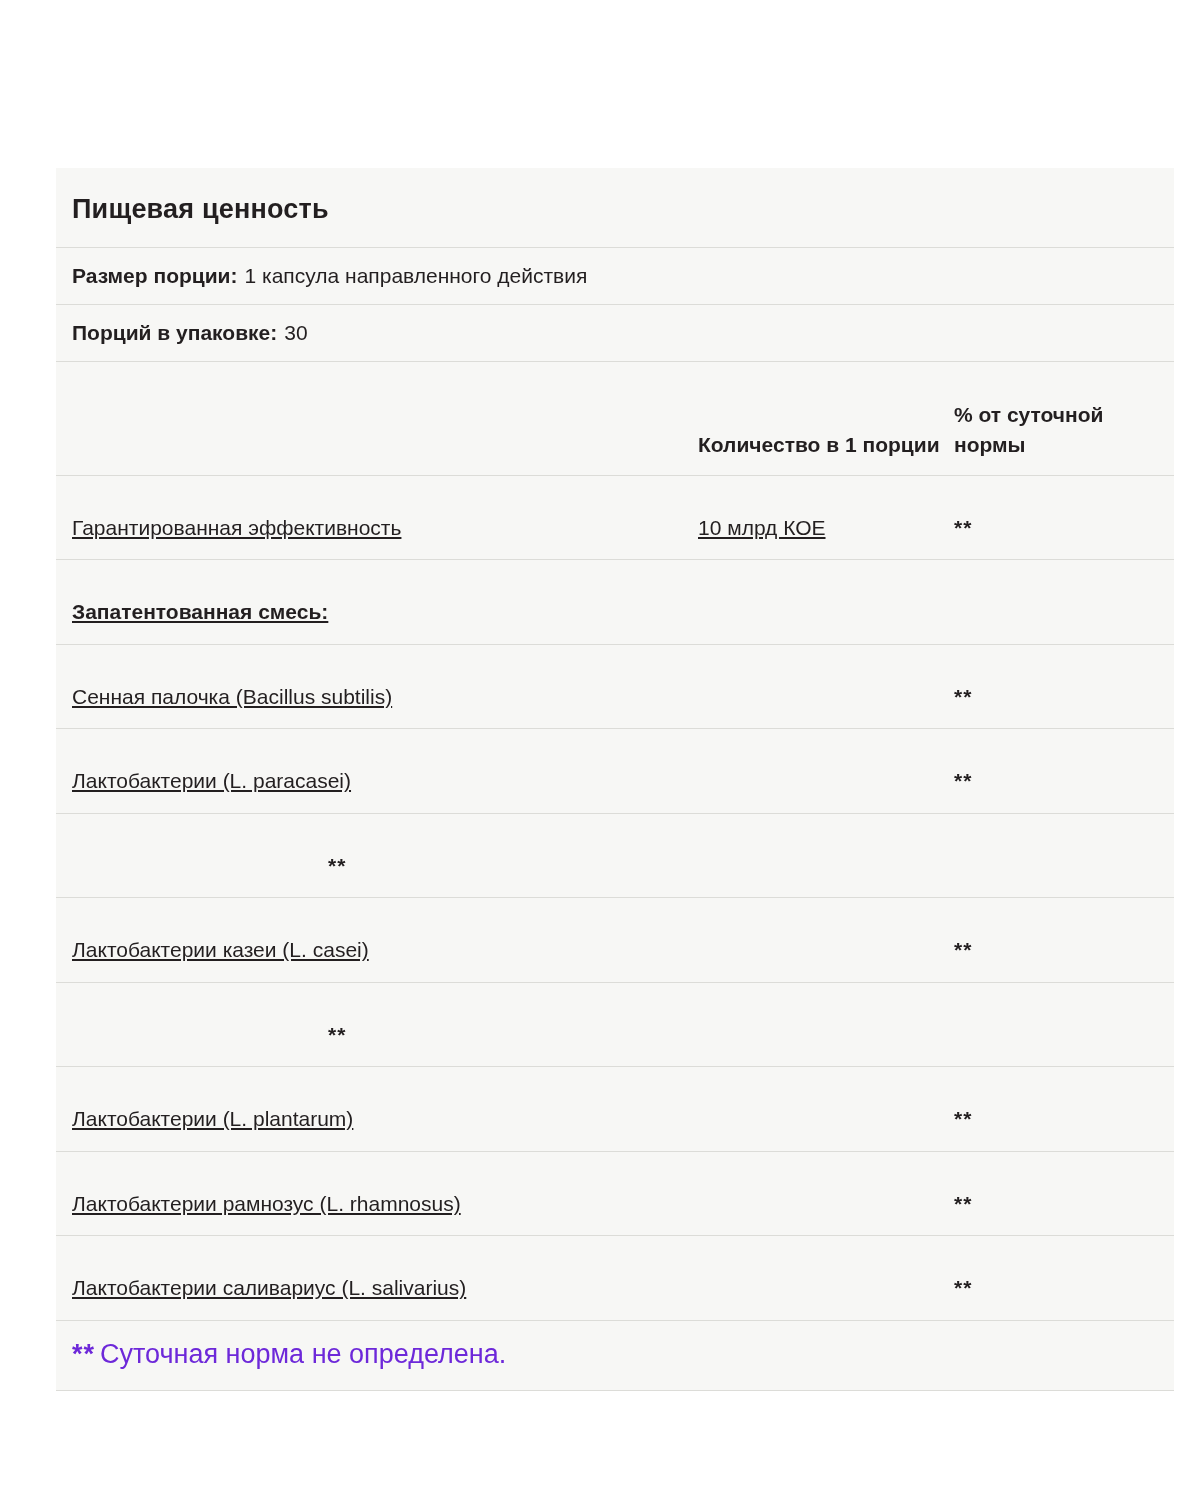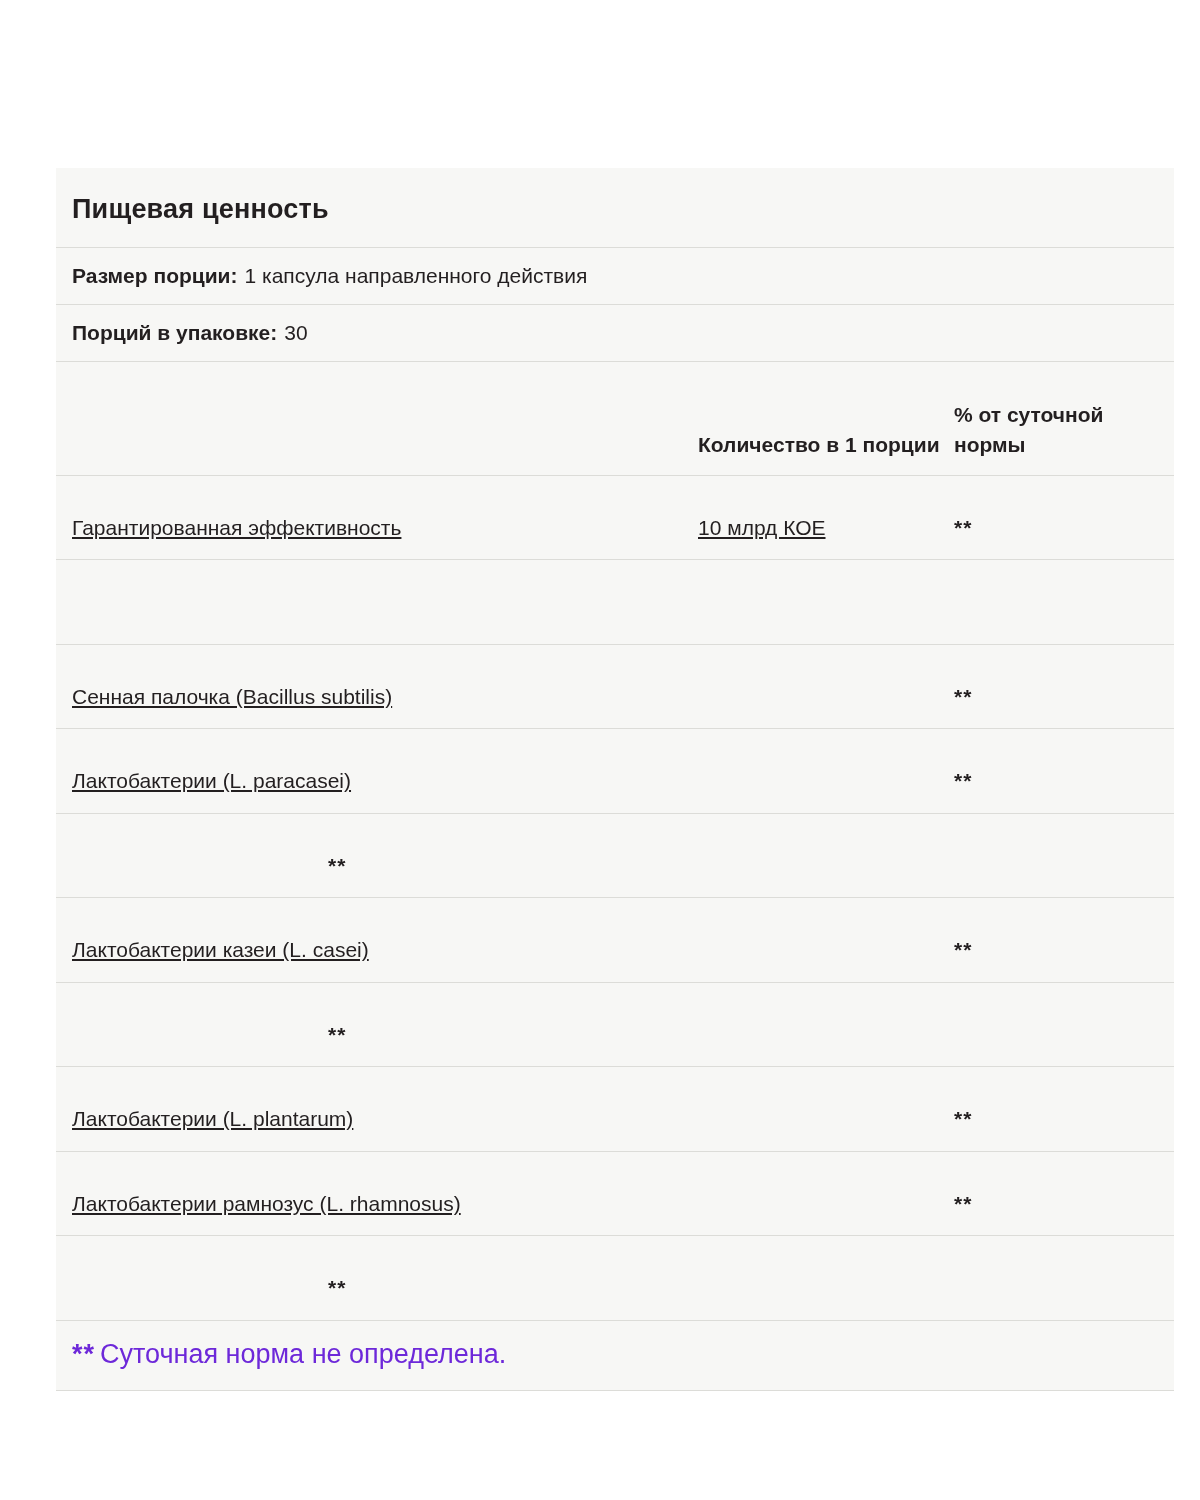--- a/index.html
+++ b/index.html
@@ -157,20 +157,21 @@
     <div class="rule"></div>
 
     <div class="row item-row">
       <div class="col-name">Гарантированная эффективность</div>
       <div class="col-amount">10 млрд КОЕ</div>
       <div class="col-dv"><span class="stars">**</span></div>
     </div>
     <div class="rule"></div>
 
     <div class="row item-row">
+      <div class="col-name bold">Запатентованная смесь:</div>
       <div class="col-amount"></div>
       <div class="col-dv"><span class="stars"></span></div>
     </div>
     <div class="rule"></div>
 
     <div class="row item-row">
       <div class="col-name">Сенная палочка (Bacillus subtilis)</div>
       <div class="col-amount"></div>
       <div class="col-dv"><span class="stars">**</span></div>
     </div>
@@ -210,20 +211,21 @@
     <div class="rule"></div>
 
     <div class="row item-row">
       <div class="col-name">Лактобактерии рамнозус (L. rhamnosus)</div>
       <div class="col-amount"></div>
       <div class="col-dv"><span class="stars">**</span></div>
     </div>
     <div class="rule"></div>
 
     <div class="row item-row">
+      <div class="col-name">Лактобактерии саливариус (L. salivarius)</div>
       <div class="col-amount"></div>
       <div class="col-dv"><span class="stars">**</span></div>
     </div>
     <div class="rule"></div>
 
     <div class="footnote">
       <span class="fn-stars">**</span><span>Суточная норма не определена.</span>
     </div>
     <div class="tail"></div>
 

